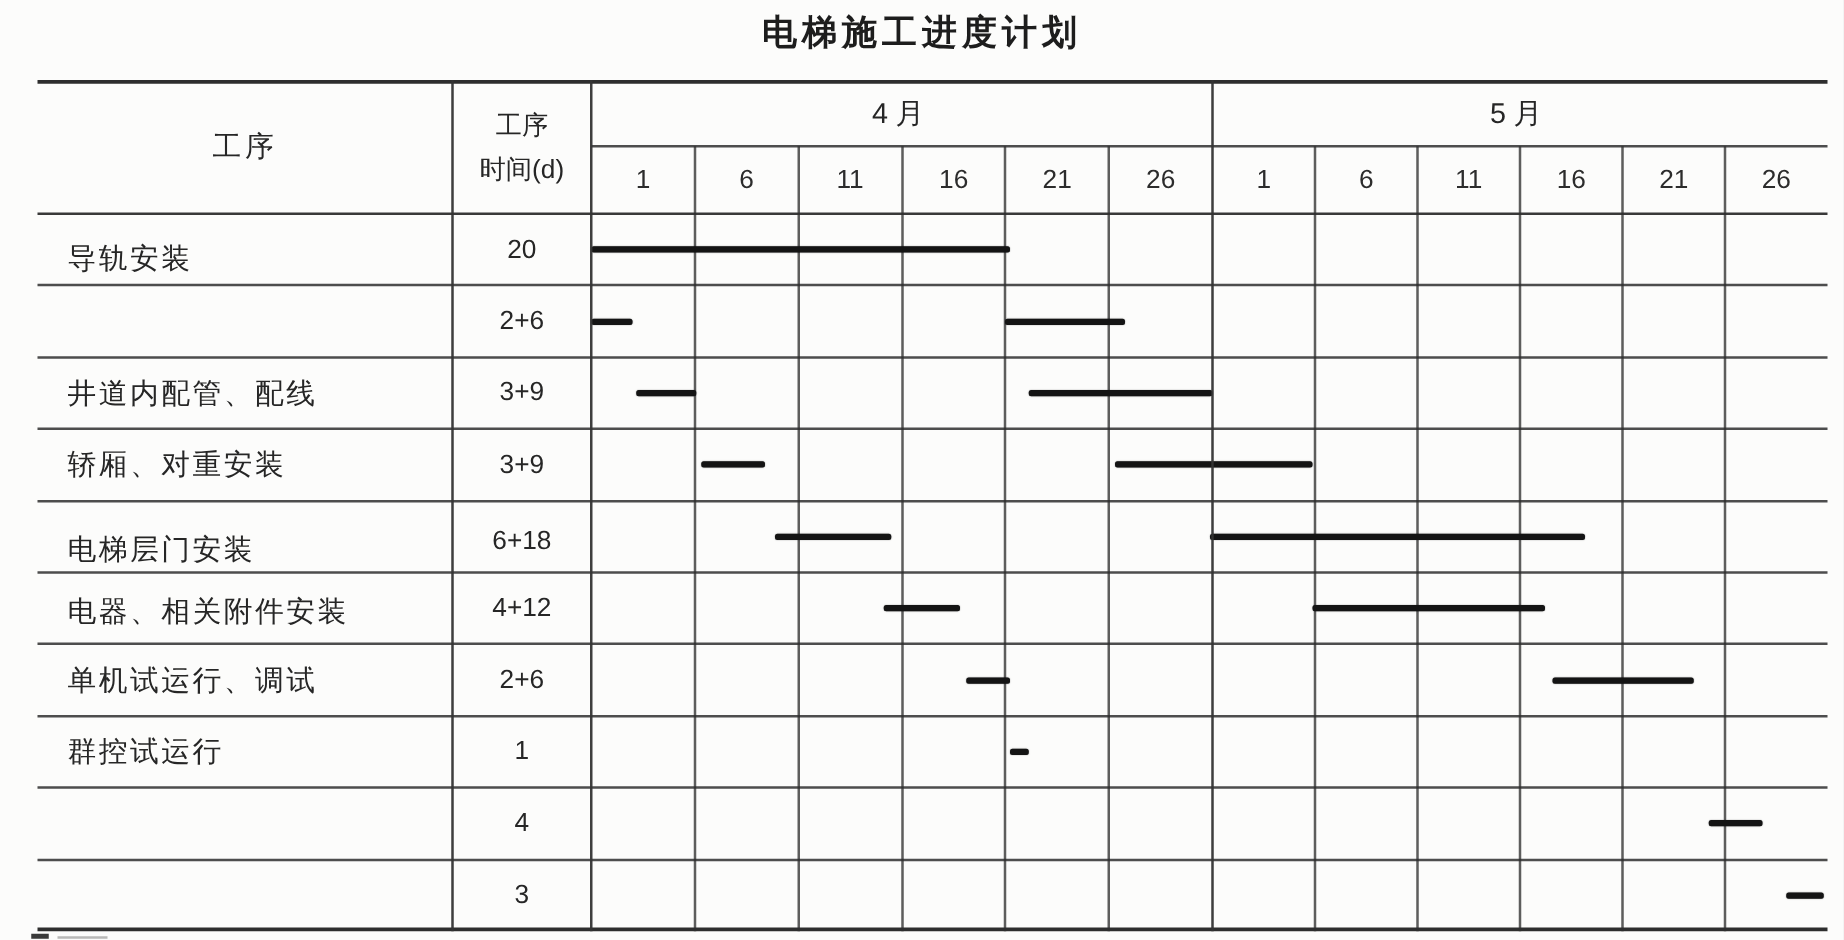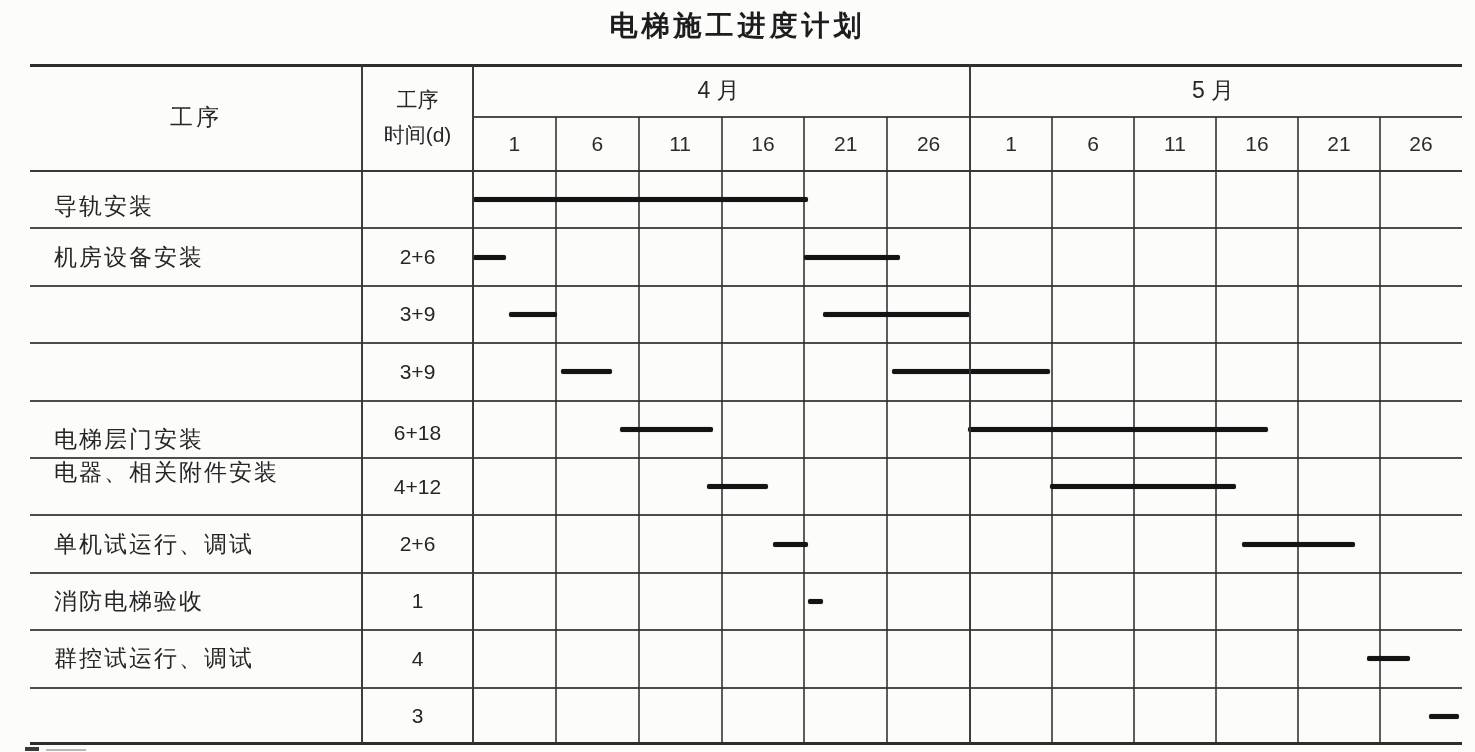--- a/index.html
+++ b/index.html
@@ -60,54 +60,55 @@
         <div class="vline" style="left: 1021px; top: 53px; width: 2px; height: 628px; opacity: 0.8;"></div>
         <div class="cell day-cell" style="left: 1104px; width: 82px;">11</div>
         <div class="vline" style="left: 1103px; top: 53px; width: 2px; height: 628px; opacity: 0.8;"></div>
         <div class="cell day-cell" style="left: 1186px; width: 82px;">16</div>
         <div class="vline" style="left: 1185px; top: 53px; width: 2px; height: 628px; opacity: 0.8;"></div>
         <div class="cell day-cell" style="left: 1268px; width: 82px;">21</div>
         <div class="vline" style="left: 1267px; top: 53px; width: 2px; height: 628px; opacity: 0.8;"></div>
         <div class="cell day-cell" style="left: 1350px; width: 82px;">26</div>
         <div class="vline" style="left: 1349px; top: 53px; width: 2px; height: 628px; opacity: 0.8;"></div>
         <div class="task-label" style="top: 107px; height: 71px;">导轨安装</div>
+        <div class="task-duration" style="top: 107px; height: 57.4px;">20</div>
         <div class="bar" style="left: 443px; width: 334.647px; top: 133.2px;"></div>
-        <div class="task-label" style="top: 164.4px; height: 57.4px;">机房设备安装</div>
         <div class="task-duration" style="top: 164.4px; height: 57.4px;">2+6</div>
         <div class="hline" style="left: 0px; top: 163.4px; width: 1432px; height: 2px; opacity: 0.85;"></div>
         <div class="bar" style="left: 443px; width: 33.1333px; top: 190.6px;"></div>
         <div class="bar" style="left: 774.333px; width: 96.0867px; top: 190.6px;"></div>
+        <div class="task-label" style="top: 221.8px; height: 57.4px;">井道内配管、配线</div>
         <div class="task-duration" style="top: 221.8px; height: 57.4px;">3+9</div>
         <div class="hline" style="left: 0px; top: 220.8px; width: 1432px; height: 2px; opacity: 0.85;"></div>
         <div class="bar" style="left: 479.447px; width: 48.0433px; top: 248px;"></div>
         <div class="bar" style="left: 792.557px; width: 147.443px; top: 248px;"></div>
+        <div class="task-label" style="top: 279.2px; height: 57.4px;">轿厢、对重安装</div>
         <div class="task-duration" style="top: 279.2px; height: 57.4px;">3+9</div>
         <div class="hline" style="left: 0px; top: 278.2px; width: 1432px; height: 2px; opacity: 0.85;"></div>
         <div class="bar" style="left: 530.803px; width: 51.3567px; top: 305.4px;"></div>
         <div class="bar" style="left: 862.137px; width: 158.223px; top: 305.4px;"></div>
         <div class="task-label" style="top: 347px; height: 57.4px;">电梯层门安装</div>
         <div class="task-duration" style="top: 336.6px; height: 65px;">6+18</div>
         <div class="hline" style="left: 0px; top: 335.6px; width: 1432px; height: 2px; opacity: 0.85;"></div>
         <div class="bar" style="left: 590.443px; width: 92.7733px; top: 362.8px;"></div>
         <div class="bar" style="left: 938.343px; width: 300.137px; top: 362.8px;"></div>
-        <div class="task-label" style="top: 382px; height: 53px;">电器、相关附件安装</div>
+        <div class="task-label" style="top: 399px; height: 53px;">电器、相关附件安装</div>
         <div class="task-duration" style="top: 394px; height: 57.4px;">4+12</div>
         <div class="hline" style="left: 0px; top: 393px; width: 1432px; height: 2px; opacity: 0.85;"></div>
         <div class="bar" style="left: 676.59px; width: 61.2967px; top: 420.2px;"></div>
         <div class="bar" style="left: 1020.36px; width: 185.32px; top: 420.2px;"></div>
         <div class="task-label" style="top: 451.4px; height: 57.4px;">单机试运行、调试</div>
         <div class="task-duration" style="top: 451.4px; height: 57.4px;">2+6</div>
         <div class="hline" style="left: 0px; top: 450.4px; width: 1432px; height: 2px; opacity: 0.85;"></div>
         <div class="bar" style="left: 742.857px; width: 34.79px; top: 477.6px;"></div>
         <div class="bar" style="left: 1212.24px; width: 113.16px; top: 477.6px;"></div>
-        <div class="task-label" style="top: 508.8px; height: 57.4px;">消防电梯验收</div>
+        <div class="task-label" style="top: 508.8px; height: 57.4px;">群控试运行</div>
         <div class="task-duration" style="top: 508.8px; height: 57.4px;">1</div>
         <div class="hline" style="left: 0px; top: 507.8px; width: 1432px; height: 2px; opacity: 0.85;"></div>
         <div class="bar" style="left: 777.647px; width: 14.91px; top: 535px;"></div>
-        <div class="task-label" style="top: 566.2px; height: 57.4px;">群控试运行、调试</div>
         <div class="task-duration" style="top: 566.2px; height: 57.4px;">4</div>
         <div class="hline" style="left: 0px; top: 565.2px; width: 1432px; height: 2px; opacity: 0.85;"></div>
         <div class="bar" style="left: 1336.88px; width: 42.64px; top: 592.4px;"></div>
         <div class="task-duration" style="top: 623.6px; height: 57.4px;">3</div>
         <div class="hline" style="left: 0px; top: 622.6px; width: 1432px; height: 2px; opacity: 0.85;"></div>
         <div class="bar" style="left: 1399.2px; width: 29.52px; top: 649.8px;"></div>
         <div class="hline" style="left: 0px; top: 0px; width: 1432px; height: 3px; opacity: 1;"></div>
         <div class="hline" style="left: 443px; top: 52px; width: 989px; height: 2px; opacity: 0.85;"></div>
         <div class="hline" style="left: 0px; top: 106px; width: 1432px; height: 2px; opacity: 0.95;"></div>
         <div class="hline" style="left: 0px; top: 677.5px; width: 1432px; height: 3px; opacity: 1;"></div>

